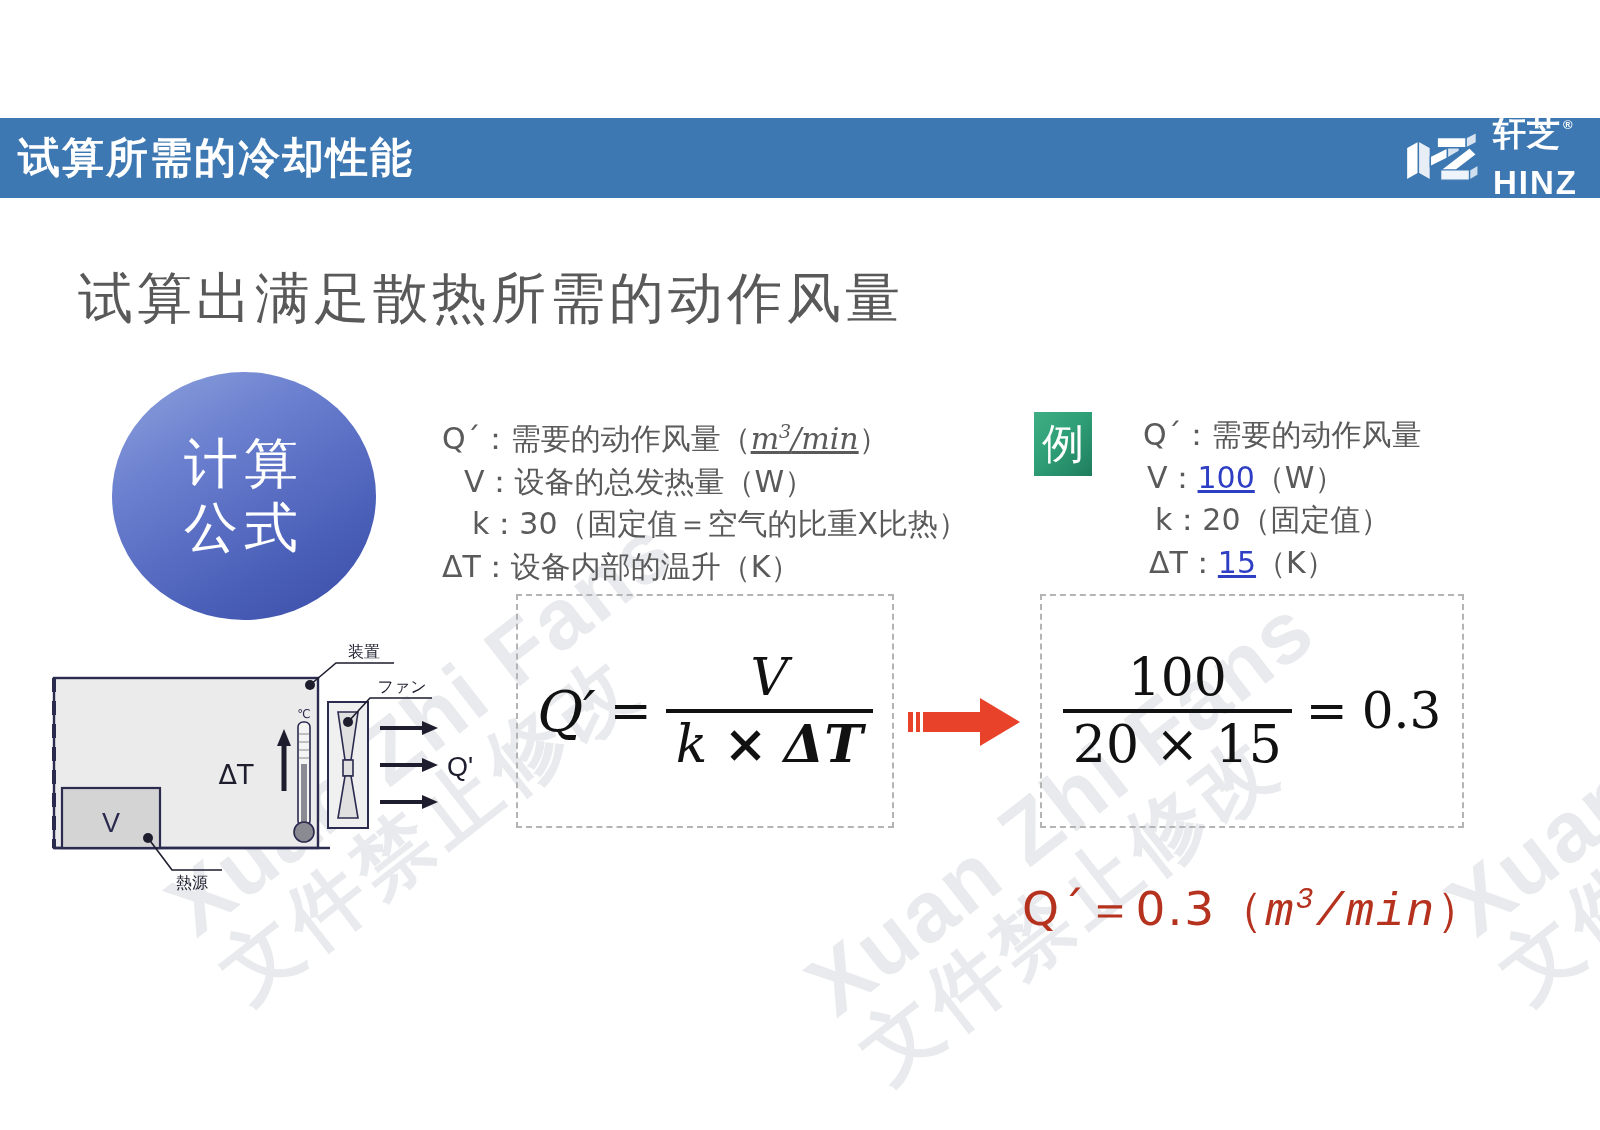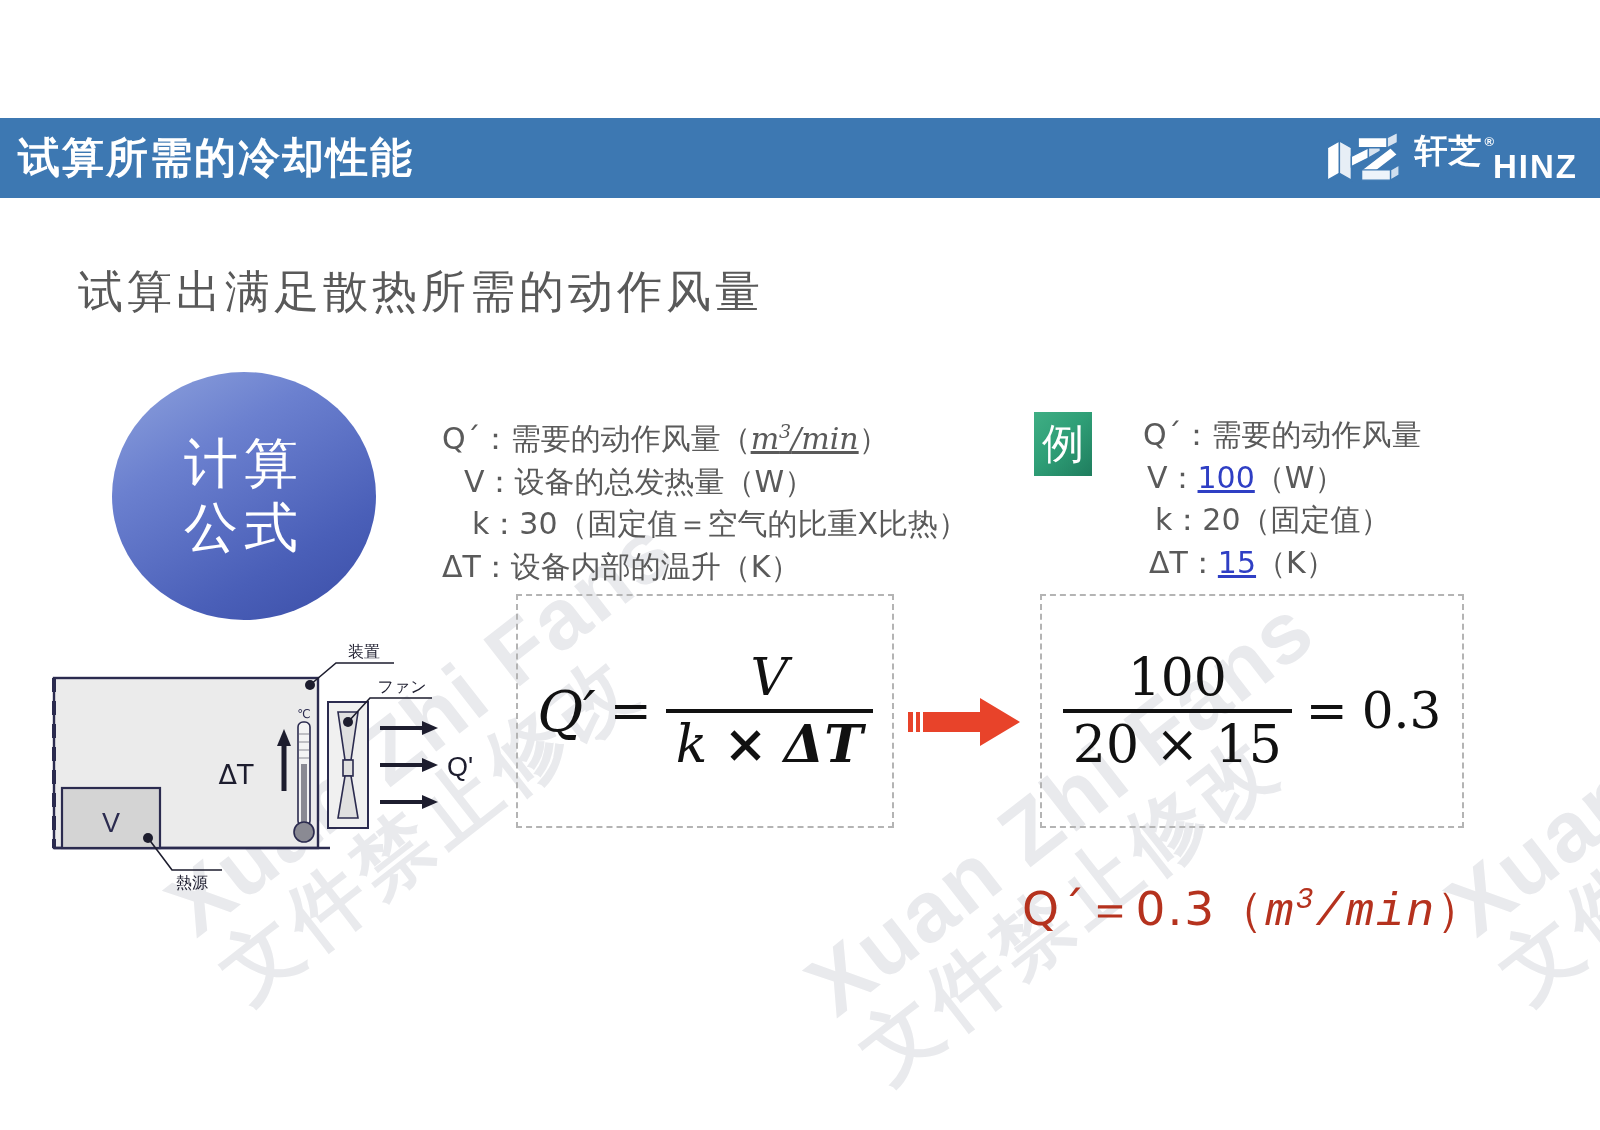--- a/index.html
+++ b/index.html
@@ -76,21 +76,21 @@
   .logo {
     position: absolute;
     right: 22px;
     top: 50%;
     transform: translateY(-50%);
     display: flex;
     align-items: center;
     gap: 6px;
   }
   .logo-mark { width: 86px; height: 58px; display:block; }
-  .logo-text { display: flex; flex-direction: row; line-height: 1; }
+  .logo-text { display: flex; flex-direction: column; line-height: 1; }
   .logo-cn {
     color: #ffffff;
     font-size: 33px;
     font-weight: bold;
     letter-spacing: 1px;
     position: relative;
     font-family: "Liberation Sans", sans-serif;
   }
   .logo-cn .reg {
     font-size: 13px;
@@ -106,21 +106,21 @@
     letter-spacing: 2px;
     margin-top: 16px;
     font-family: "Liberation Sans", sans-serif;
   }
 
   
   .subtitle {
     position: absolute;
     left: 78px;
     top: 262px;
-    font-size: 45px;
+    font-size: 55px;
     color: #595959;
     letter-spacing: 4px;
     z-index: 20;
     font-family: "Liberation Sans", "DejaVu Sans", sans-serif;
   }
 
   
   .circle-badge {
     position: absolute;
     left: 112px;

